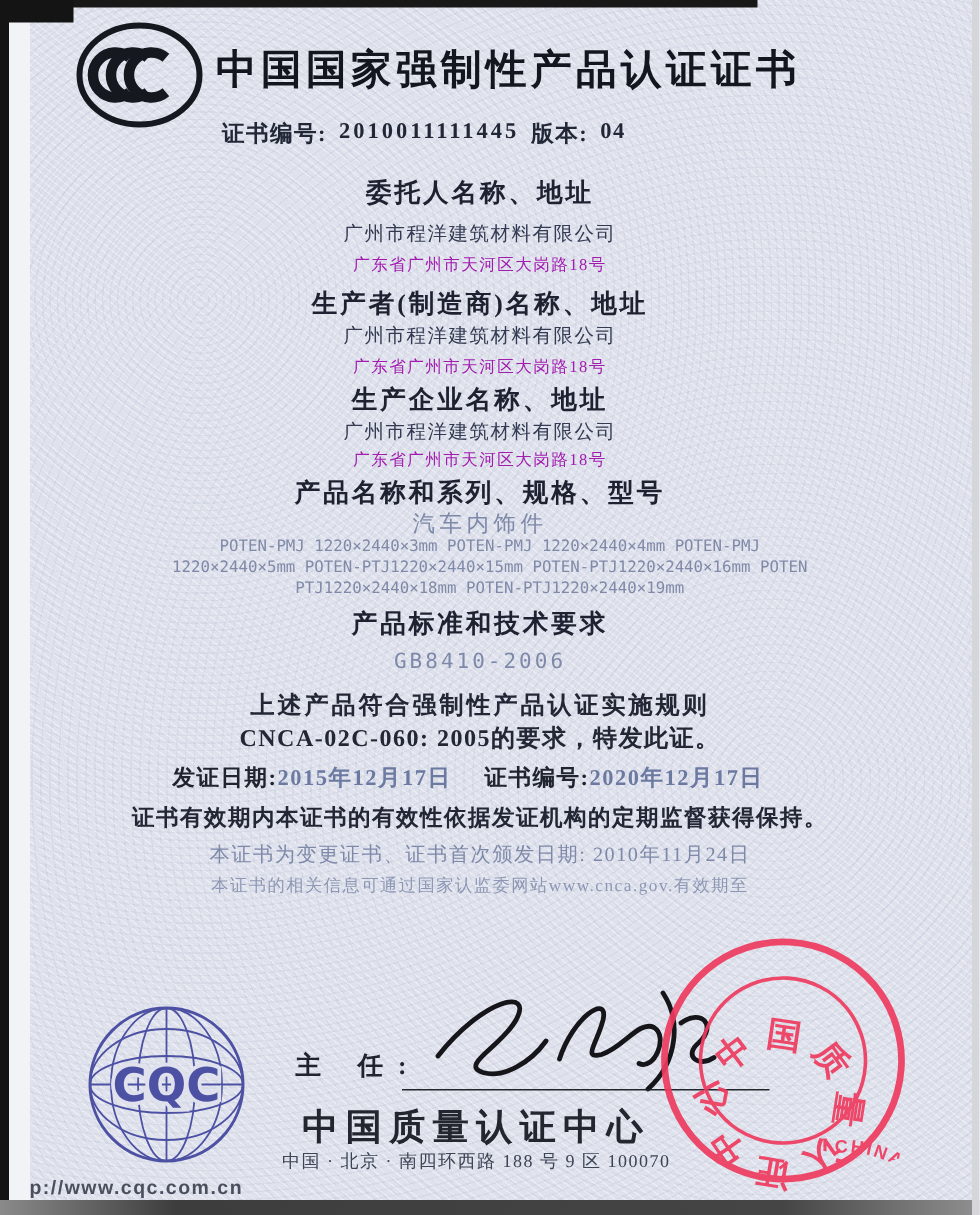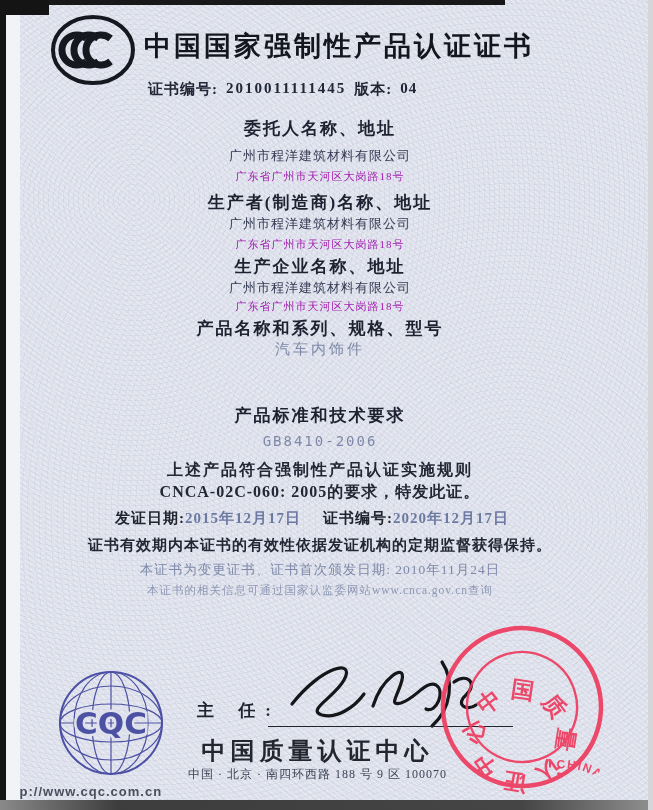--- a/index.html
+++ b/index.html
@@ -89,38 +89,43 @@
   <div class="cline heading" style="top:191px">生产者(制造商)名称、地址</div>
   <div class="cline name" style="top:215px">广州市程洋建筑材料有限公司</div>
   <div class="cline addr" style="top:237px">广东省广州市天河区大岗路18号</div>
 
   <div class="cline heading" style="top:255px">生产企业名称、地址</div>
   <div class="cline name" style="top:279px">广州市程洋建筑材料有限公司</div>
   <div class="cline addr" style="top:299px">广东省广州市天河区大岗路18号</div>
 
   <div class="cline heading" style="top:317px">产品名称和系列、规格、型号</div>
   <div class="cline faint" style="top:340px;font-size:15px;letter-spacing:3px">汽车内饰件</div>
+  <div id="models">
+    <div>POTEN-PMJ 1220×2440×3mm POTEN-PMJ 1220×2440×4mm POTEN-PMJ</div>
+    <div>1220×2440×5mm POTEN-PTJ1220×2440×15mm POTEN-PTJ1220×2440×16mm POTEN</div>
+    <div>PTJ1220×2440×18mm POTEN-PTJ1220×2440×19mm</div>
+  </div>
 
   <div class="cline heading" style="top:404px">产品标准和技术要求</div>
   <div class="cline faint" style="top:433px;font-size:14px;letter-spacing:2px;font-family:'DejaVu Sans Mono','Liberation Mono',monospace">GB8410-2006</div>
 
   <div class="cline" style="top:460px;font-size:16px;font-weight:bold;letter-spacing:2px">上述产品符合强制性产品认证实施规则</div>
   <div class="cline" style="top:482px;font-size:16px;font-weight:bold;letter-spacing:1px">CNCA-02C-060: 2005的要求，特发此证。</div>
 
   <div id="dates">
     <span>发证日期:</span>
     <span class="dt">2015年12月17日</span>
     <span class="gap"></span>
     <span>证书编号:</span>
     <span class="dt">2020年12月17日</span>
   </div>
 
   <div class="cline" style="top:536px;font-size:15px;font-weight:bold;letter-spacing:1px">证书有效期内本证书的有效性依据发证机构的定期监督获得保持。</div>
   <div class="cline faint" style="top:561px;font-size:13.5px;letter-spacing:1px">本证书为变更证书、证书首次颁发日期: 2010年11月24日</div>
-  <div class="cline vfaint" style="top:583px;font-size:11.5px;letter-spacing:1px">本证书的相关信息可通过国家认监委网站www.cnca.gov.cn查询</div>
+  <div class="cline vfaint" style="top:583px;font-size:11.5px;letter-spacing:1px">本证书的相关信息可通过国家认监委网站www.cnca.gov.有效期至</div>
 
   <svg id="cqc-logo" width="110" height="112" viewBox="0 0 110 112">
     <g stroke="#4d51a3" fill="none">
       <circle cx="55" cy="56" r="51" stroke-width="2"></circle>
       <ellipse cx="55" cy="56" rx="19" ry="51" stroke-width="1.2"></ellipse>
       <ellipse cx="55" cy="56" rx="37" ry="51" stroke-width="1.2"></ellipse>
       <ellipse cx="55" cy="56" rx="51" ry="19" stroke-width="1.2"></ellipse>
       <ellipse cx="55" cy="56" rx="51" ry="37" stroke-width="1.2"></ellipse>
       <line x1="4" y1="56" x2="106" y2="56" stroke-width="1.2"></line>
       <line x1="55" y1="5" x2="55" y2="107" stroke-width="1.2"></line>

